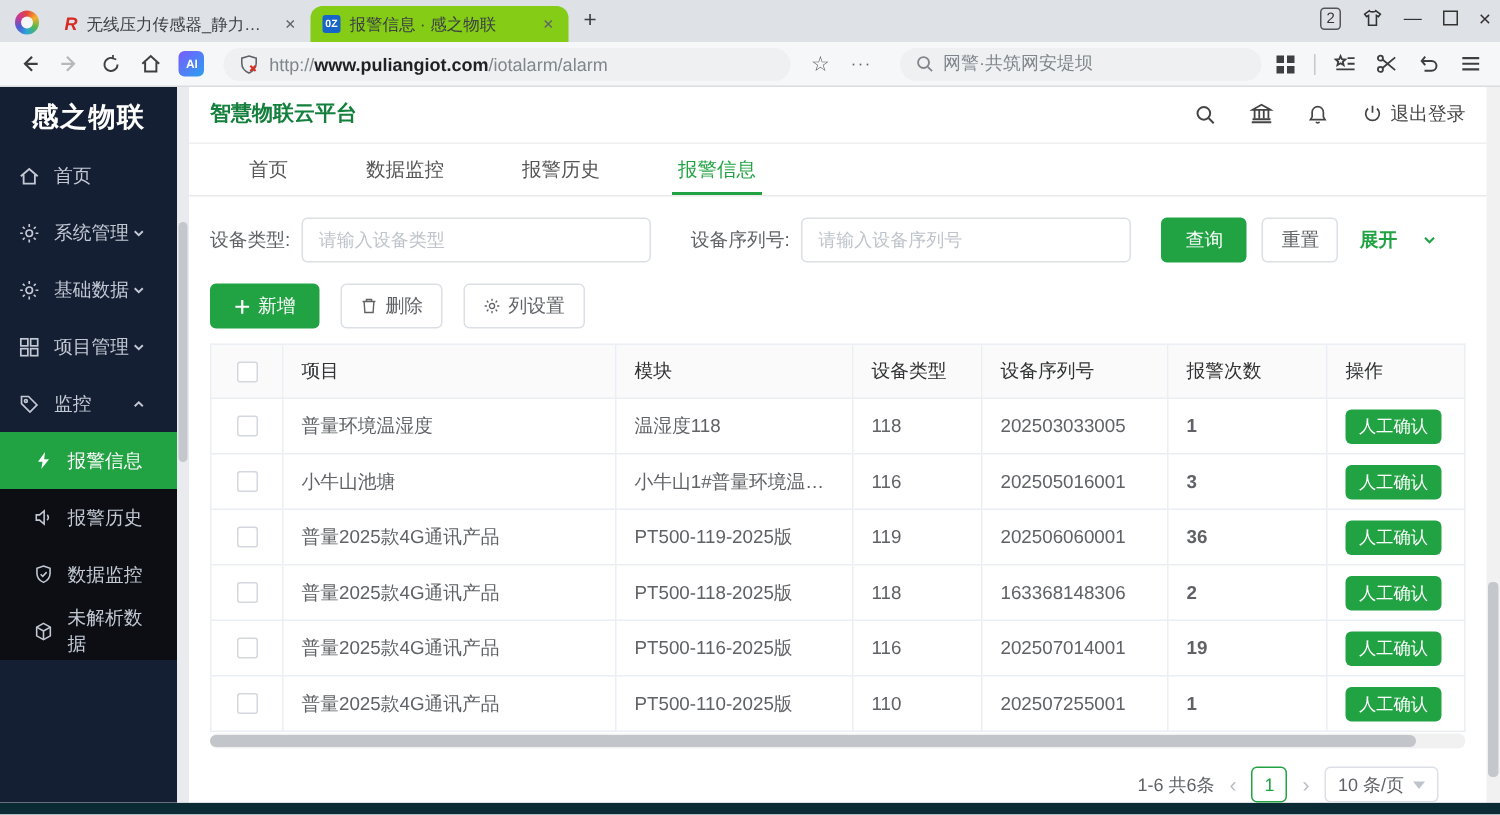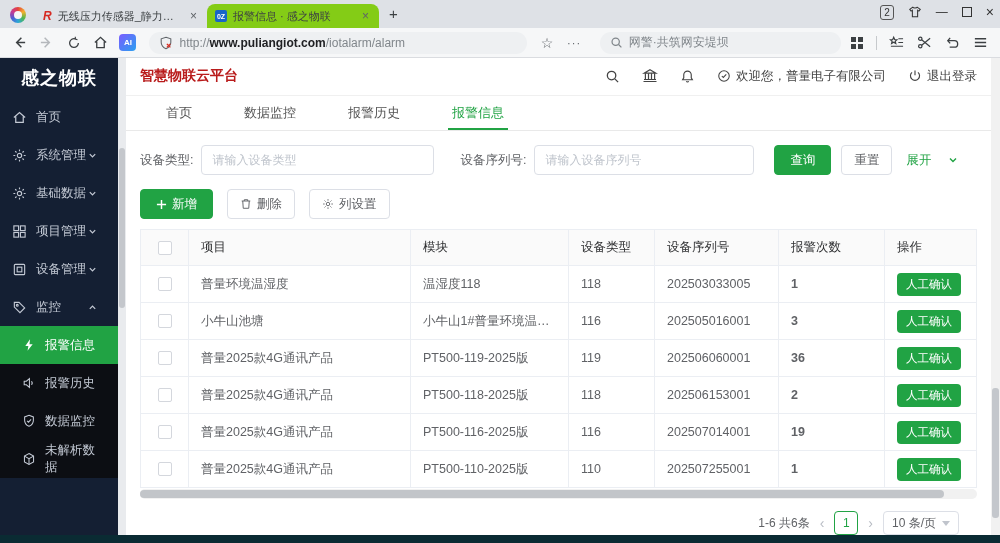--- a/index.html
+++ b/index.html
@@ -61,41 +61,41 @@
   .sub-item { height:38px; display:flex; align-items:center; padding:0 12px 0 22px; font-size:12.5px; cursor:pointer; }
   .sub-item svg { flex:none; margin-right:9px; }
   .sub-item.active { background:#21a344; color:#fff; }
 
   .side-scroll { width:8px; background:#e9ebee; flex:none; position:relative; }
   .side-scroll .thumb { position:absolute; left:1px; width:6px; top:90px; height:160px; background:#c4c7cc; border-radius:3px; }
 
   
   .main { flex:1; background:#fff; display:flex; flex-direction:column; min-width:0; }
   .main-header { height:40px; border-bottom:1px solid #f0f0f0; display:flex; align-items:center; padding:0 14px; }
-  .main-title { font-size:14px; color:#b91c1c; font-weight:bold; }
+  .main-title { font-size:14px; color:#15803d; font-weight:bold; }
   .header-right { margin-left:auto; display:flex; align-items:center; gap:22px; color:#444; font-size:12.5px; }
   .hicon { display:flex; align-items:center; gap:5px; color:#444; }
   .nav-tabs { height:37px; border-bottom:1px solid #e9e9e9; display:flex; align-items:stretch; padding:0 14px; }
   .nav-tab { display:flex; align-items:center; padding:0 26px; font-size:13px; color:#555; cursor:pointer; position:relative; }
   .nav-tab.active { color:#21a344; }
   .nav-tab.active::after { content:""; position:absolute; left:22px; right:22px; bottom:0; height:2px; background:#21a344; }
 
   .content { flex:1; padding:14px 14px 0 14px; position:relative; }
   .filter-row { display:flex; align-items:center; }
   .f-label { font-size:12.5px; color:#606266; margin-right:8px; }
   .f-input { height:30px; border:1px solid #dcdfe6; border-radius:4px; padding:0 10px; font-size:12px;
     color:#606266; background:#fff; outline:none; }
   .f-input::placeholder { color:#bfc4cc; }
   .inp-type { width:233px; margin-right:26px; }
   .inp-serial { width:220px; margin-right:20px; }
   .btn { height:30px; border-radius:4px; font-size:12.5px; display:inline-flex; align-items:center;
     justify-content:center; cursor:pointer; border:1px solid transparent; }
   .btn-green { background:#21a344; color:#fff; border-color:#21a344; padding:0 15px; }
   .btn-plain { background:#fff; color:#606266; border-color:#dcdfe6; padding:0 12px; }
-  .expand-link { color:#21a344; font-size:12.5px; margin-left:14px; display:inline-flex; align-items:center; gap:17px; cursor:pointer; }
+  .expand-link { color:#21a344; font-size:12.5px; margin-left:14px; display:inline-flex; align-items:center; gap:17px; cursor:pointer;font-weight:bold; }
   .search-btn { margin-right:10px; }
 
   .action-row { display:flex; align-items:center; gap:14px; margin-top:14px; }
   .btn svg { margin-right:5px; }
 
   
   table.grid { border-collapse:collapse; width:100%; margin-top:10px; table-layout:fixed; }
   .grid th, .grid td { border:1px solid #ebeef3; font-size:12.5px; height:37px; padding:0 12px; text-align:left;
     overflow:hidden; white-space:nowrap; text-overflow:ellipsis; }
   .grid th { background:#fafafa; color:#303133; font-weight:normal; height:36px; }
@@ -297,30 +297,20 @@
             <rect x="9" y="2" width="5" height="5"></rect>
             <rect x="2" y="9" width="5" height="5"></rect>
             <rect x="9" y="9" width="5" height="5"></rect>
           </svg>
         <span>项目管理</span>
         <svg class="chev" width="9" height="9" viewBox="0 0 10 10" fill="none" stroke="#c3c9d4" stroke-width="1.4">
             <path d="M2 3.5 L5 6.5 L8 3.5"></path>
           </svg>
       </div>
 
-      <div class="side-item">
-        <svg width="15" height="15" viewBox="0 0 16 16" fill="none" stroke="#c3c9d4" stroke-width="1.2">
-            <rect x="2.5" y="2.5" width="11" height="11" rx="1"></rect>
-            <rect x="5.5" y="5.5" width="5" height="5"></rect>
-          </svg>
-        <span>设备管理</span>
-        <svg class="chev" width="9" height="9" viewBox="0 0 10 10" fill="none" stroke="#c3c9d4" stroke-width="1.4">
-            <path d="M2 3.5 L5 6.5 L8 3.5"></path>
-          </svg>
-      </div>
 
       <div class="side-item">
         <svg width="15" height="15" viewBox="0 0 16 16" fill="none" stroke="#c3c9d4" stroke-width="1.2">
             <path d="M2.5 2.5 H7.5 L13.5 8.5 L8.5 13.5 L2.5 7.5 Z"></path>
             <circle cx="5.6" cy="5.6" r="1"></circle>
           </svg>
         <span>监控</span>
         <svg class="chev" width="9" height="9" viewBox="0 0 10 10" fill="none" stroke="#c3c9d4" stroke-width="1.4">
             <path d="M2 6.5 L5 3.5 L8 6.5"></path>
           </svg>
@@ -377,27 +367,20 @@
                 <path d="M8 1.8 L14 5.2 H2 Z"></path>
                 <path d="M3.4 5.2 V11 M6.5 5.2 V11 M9.5 5.2 V11 M12.6 5.2 V11"></path>
                 <path d="M2 11.5 H14 M1.5 13.5 H14.5"></path>
               </svg>
           </span>
           <span class="hicon">
             <svg width="15" height="15" viewBox="0 0 16 16" fill="none" stroke="#444" stroke-width="1.2">
                 <path d="M8 2.2 A4 4 0 0 0 4 6.2 V9.5 L2.8 11.5 H13.2 L12 9.5 V6.2 A4 4 0 0 0 8 2.2 Z"></path>
                 <path d="M6.8 13 A1.3 1.3 0 0 0 9.2 13"></path>
               </svg>
-          </span>
-          <span class="hicon">
-            <svg width="14" height="14" viewBox="0 0 16 16" fill="none" stroke="#444" stroke-width="1.2">
-                <circle cx="8" cy="8" r="6"></circle>
-                <path d="M5.5 8 L7.2 9.7 L10.6 6.2"></path>
-              </svg>
-            <span>欢迎您，普量电子有限公司</span>
           </span>
           <span class="hicon">
             <svg width="14" height="14" viewBox="0 0 16 16" fill="none" stroke="#444" stroke-width="1.3">
                 <path d="M8 1.8 V7"></path>
                 <path d="M4.6 3.8 A5.2 5.2 0 1 0 11.4 3.8"></path>
               </svg>
             <span>退出登录</span>
           </span>
         </div>
       </div>
@@ -494,21 +477,21 @@
               <td>119</td>
               <td>202506060001</td>
               <td class="count-red">36</td>
               <td class="col-op"><button class="confirm-btn">人工确认</button></td>
             </tr>
             <tr>
               <td class="col-check"><span class="cbx"></span></td>
               <td>普量2025款4G通讯产品</td>
               <td>PT500-118-2025版</td>
               <td>118</td>
-              <td>202506153001</td>
+              <td>163368148306</td>
               <td class="count-red">2</td>
               <td class="col-op"><button class="confirm-btn">人工确认</button></td>
             </tr>
             <tr>
               <td class="col-check"><span class="cbx"></span></td>
               <td>普量2025款4G通讯产品</td>
               <td>PT500-116-2025版</td>
               <td>116</td>
               <td>202507014001</td>
               <td class="count-red">19</td>

